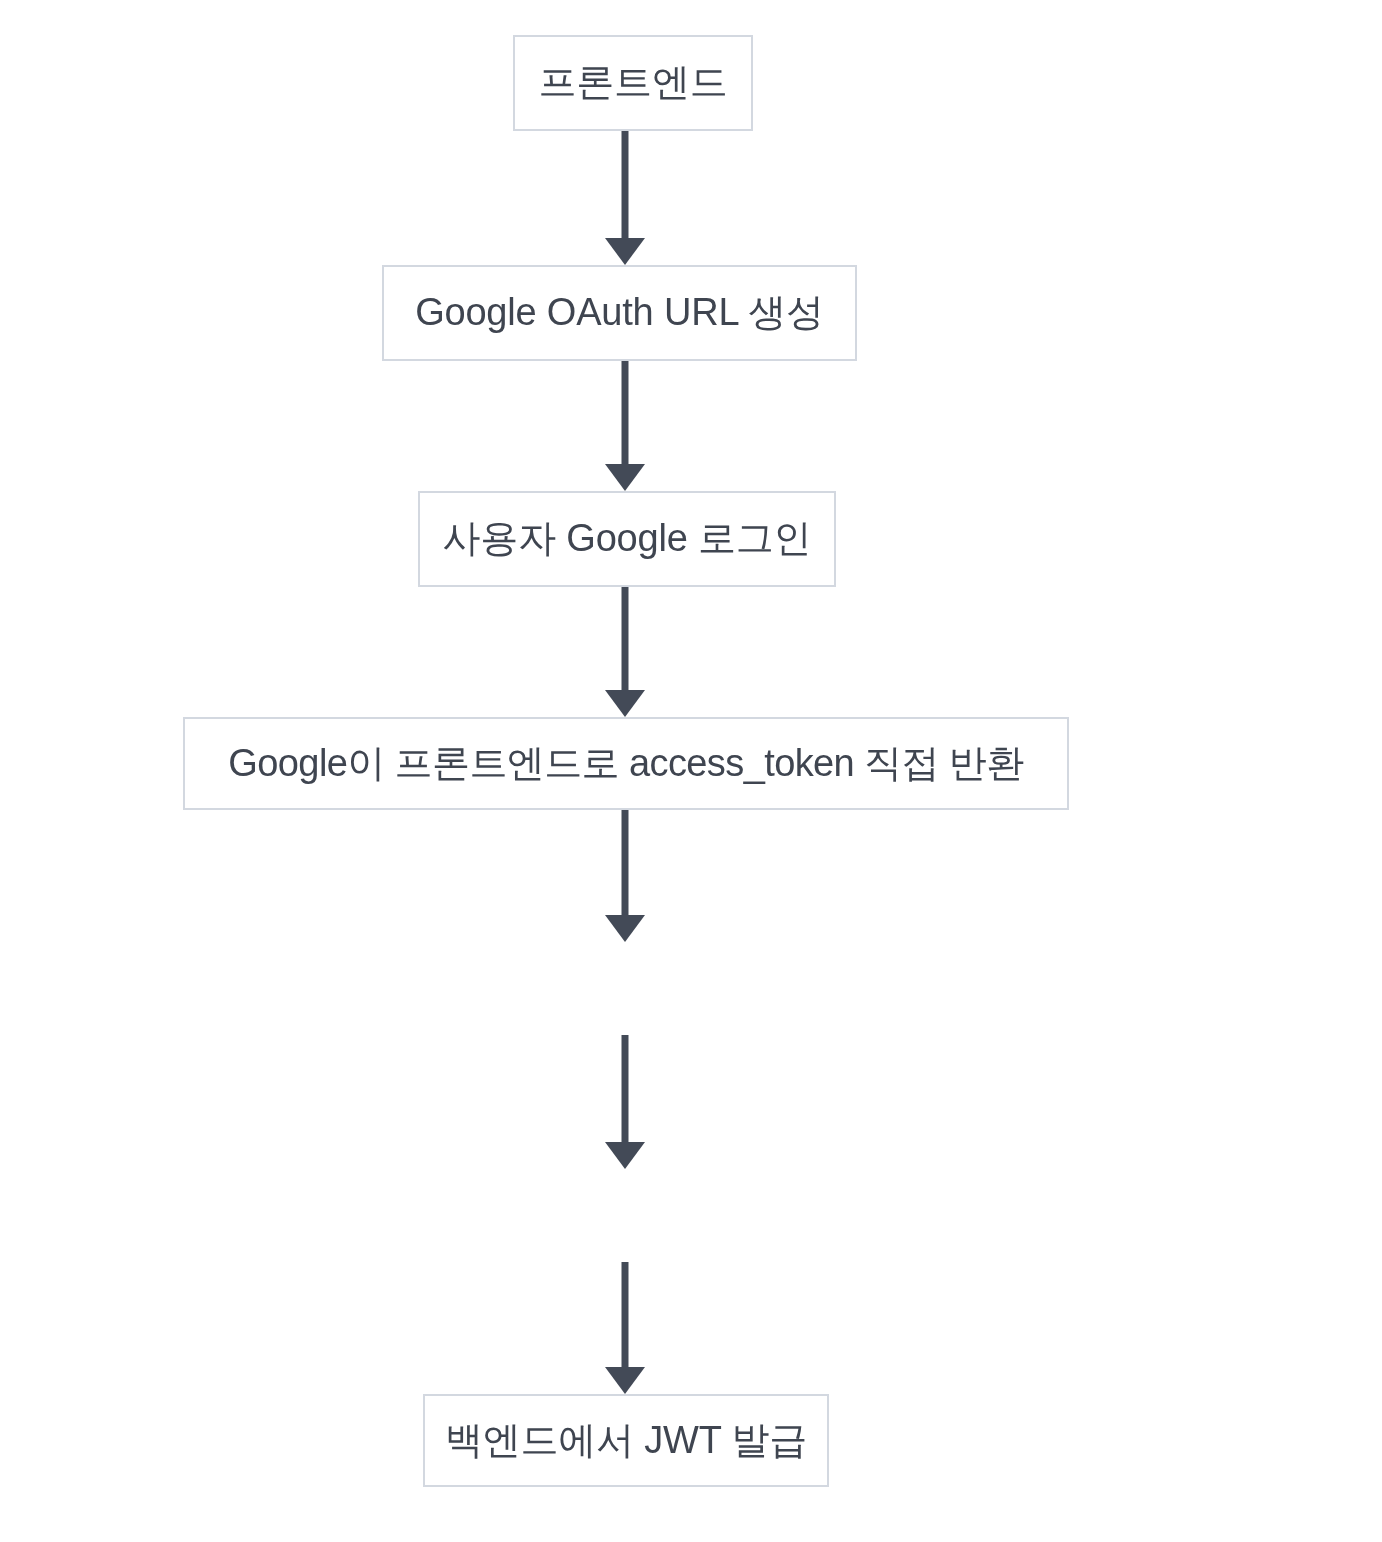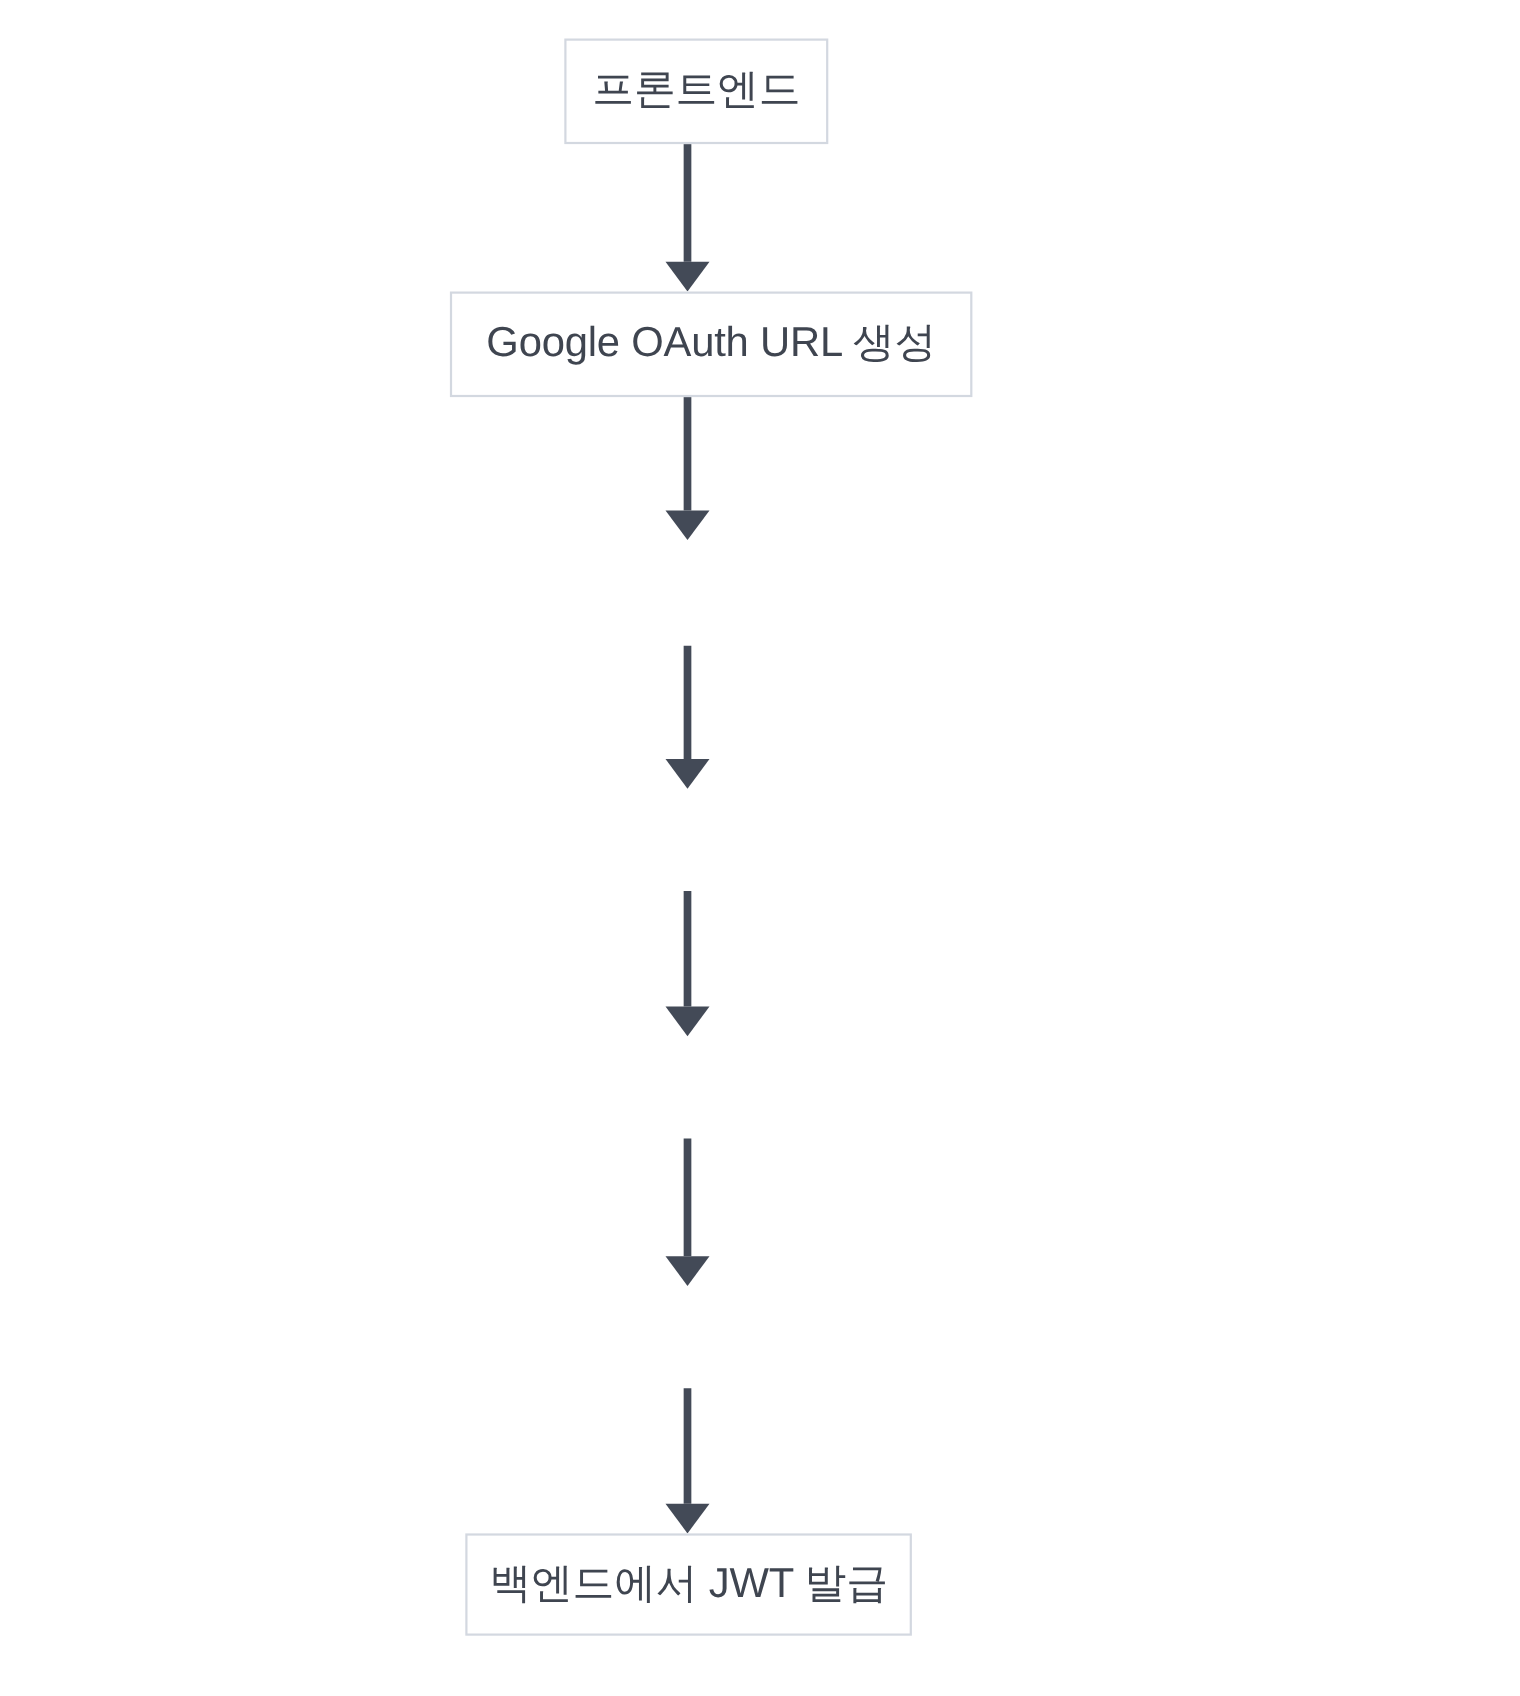--- a/index.html
+++ b/index.html
@@ -37,21 +37,21 @@
     white-space: nowrap;
     font-weight: 400;
   }
   .node .node-label {
     display: block;
     padding: 0 22px;
   }
 
   
   .n0 { left: 513px; top: 35px;   width: 240px; height: 96px; }
-  .n1 { left: 409px; top: 265px;  width: 475px; height: 96px; }
+  .n1 { left: 382px; top: 265px;  width: 475px; height: 96px; }
   .n2 { left: 418px; top: 491px;  width: 418px; height: 96px; }
   .n3 { left: 183px; top: 717px;  width: 886px; height: 93px; }
   .n4 { left: 180px; top: 942px;  width: 892px; height: 93px; }
   .n5 { left: 235px; top: 1169px; width: 785px; height: 93px; }
   .n6 { left: 423px; top: 1394px; width: 406px; height: 93px; }
 
   
   .n3 .node-label,
   .n4 .node-label { font-size: 38px; letter-spacing: -0.6px; }
   .n5 .node-label { font-size: 38px; letter-spacing: -0.3px; }
@@ -113,21 +113,27 @@
   </svg>
 
   <div class="node n0">
     <span class="node-label">프론트엔드</span>
   </div>
 
   <div class="node n1">
     <span class="node-label">Google OAuth URL 생성</span>
   </div>
 
+  <div class="node n2">
+    <span class="node-label">사용자 Google 로그인</span>
+  </div>
 
+  <div class="node n3">
+    <span class="node-label">Google이 프론트엔드로 access_token 직접 반환</span>
+  </div>
 
 
 
   <div class="node n6">
     <span class="node-label">백엔드에서 JWT 발급</span>
   </div>
 
 </div>
 
 </body></html>

